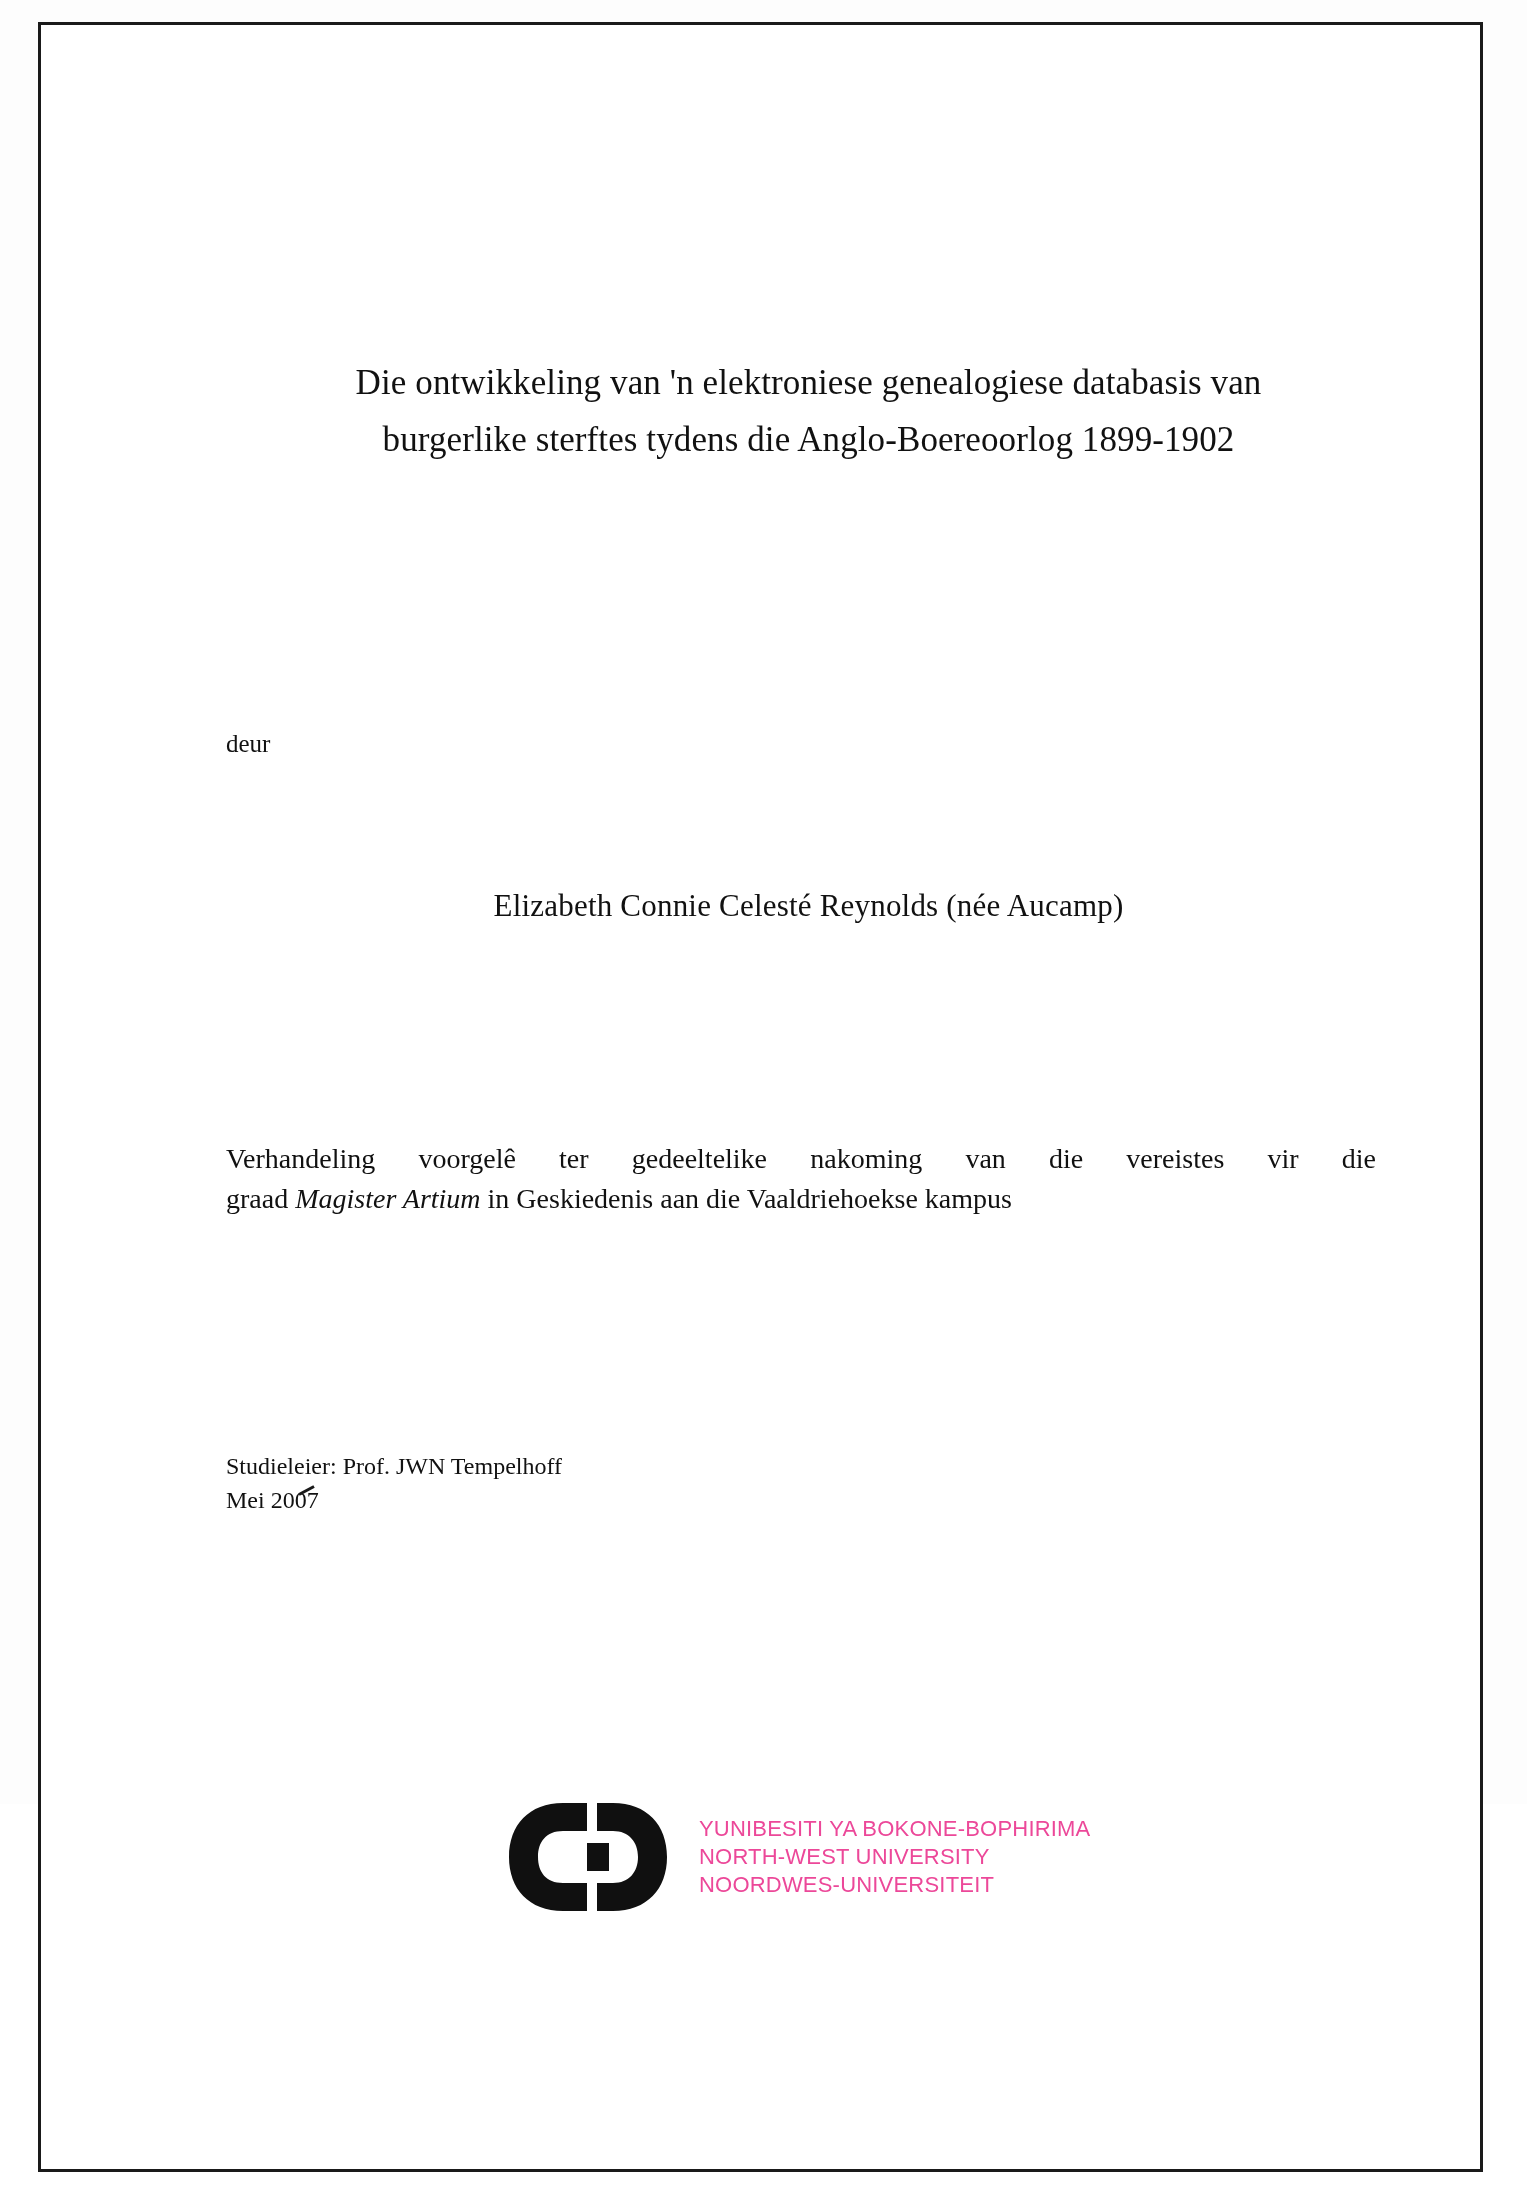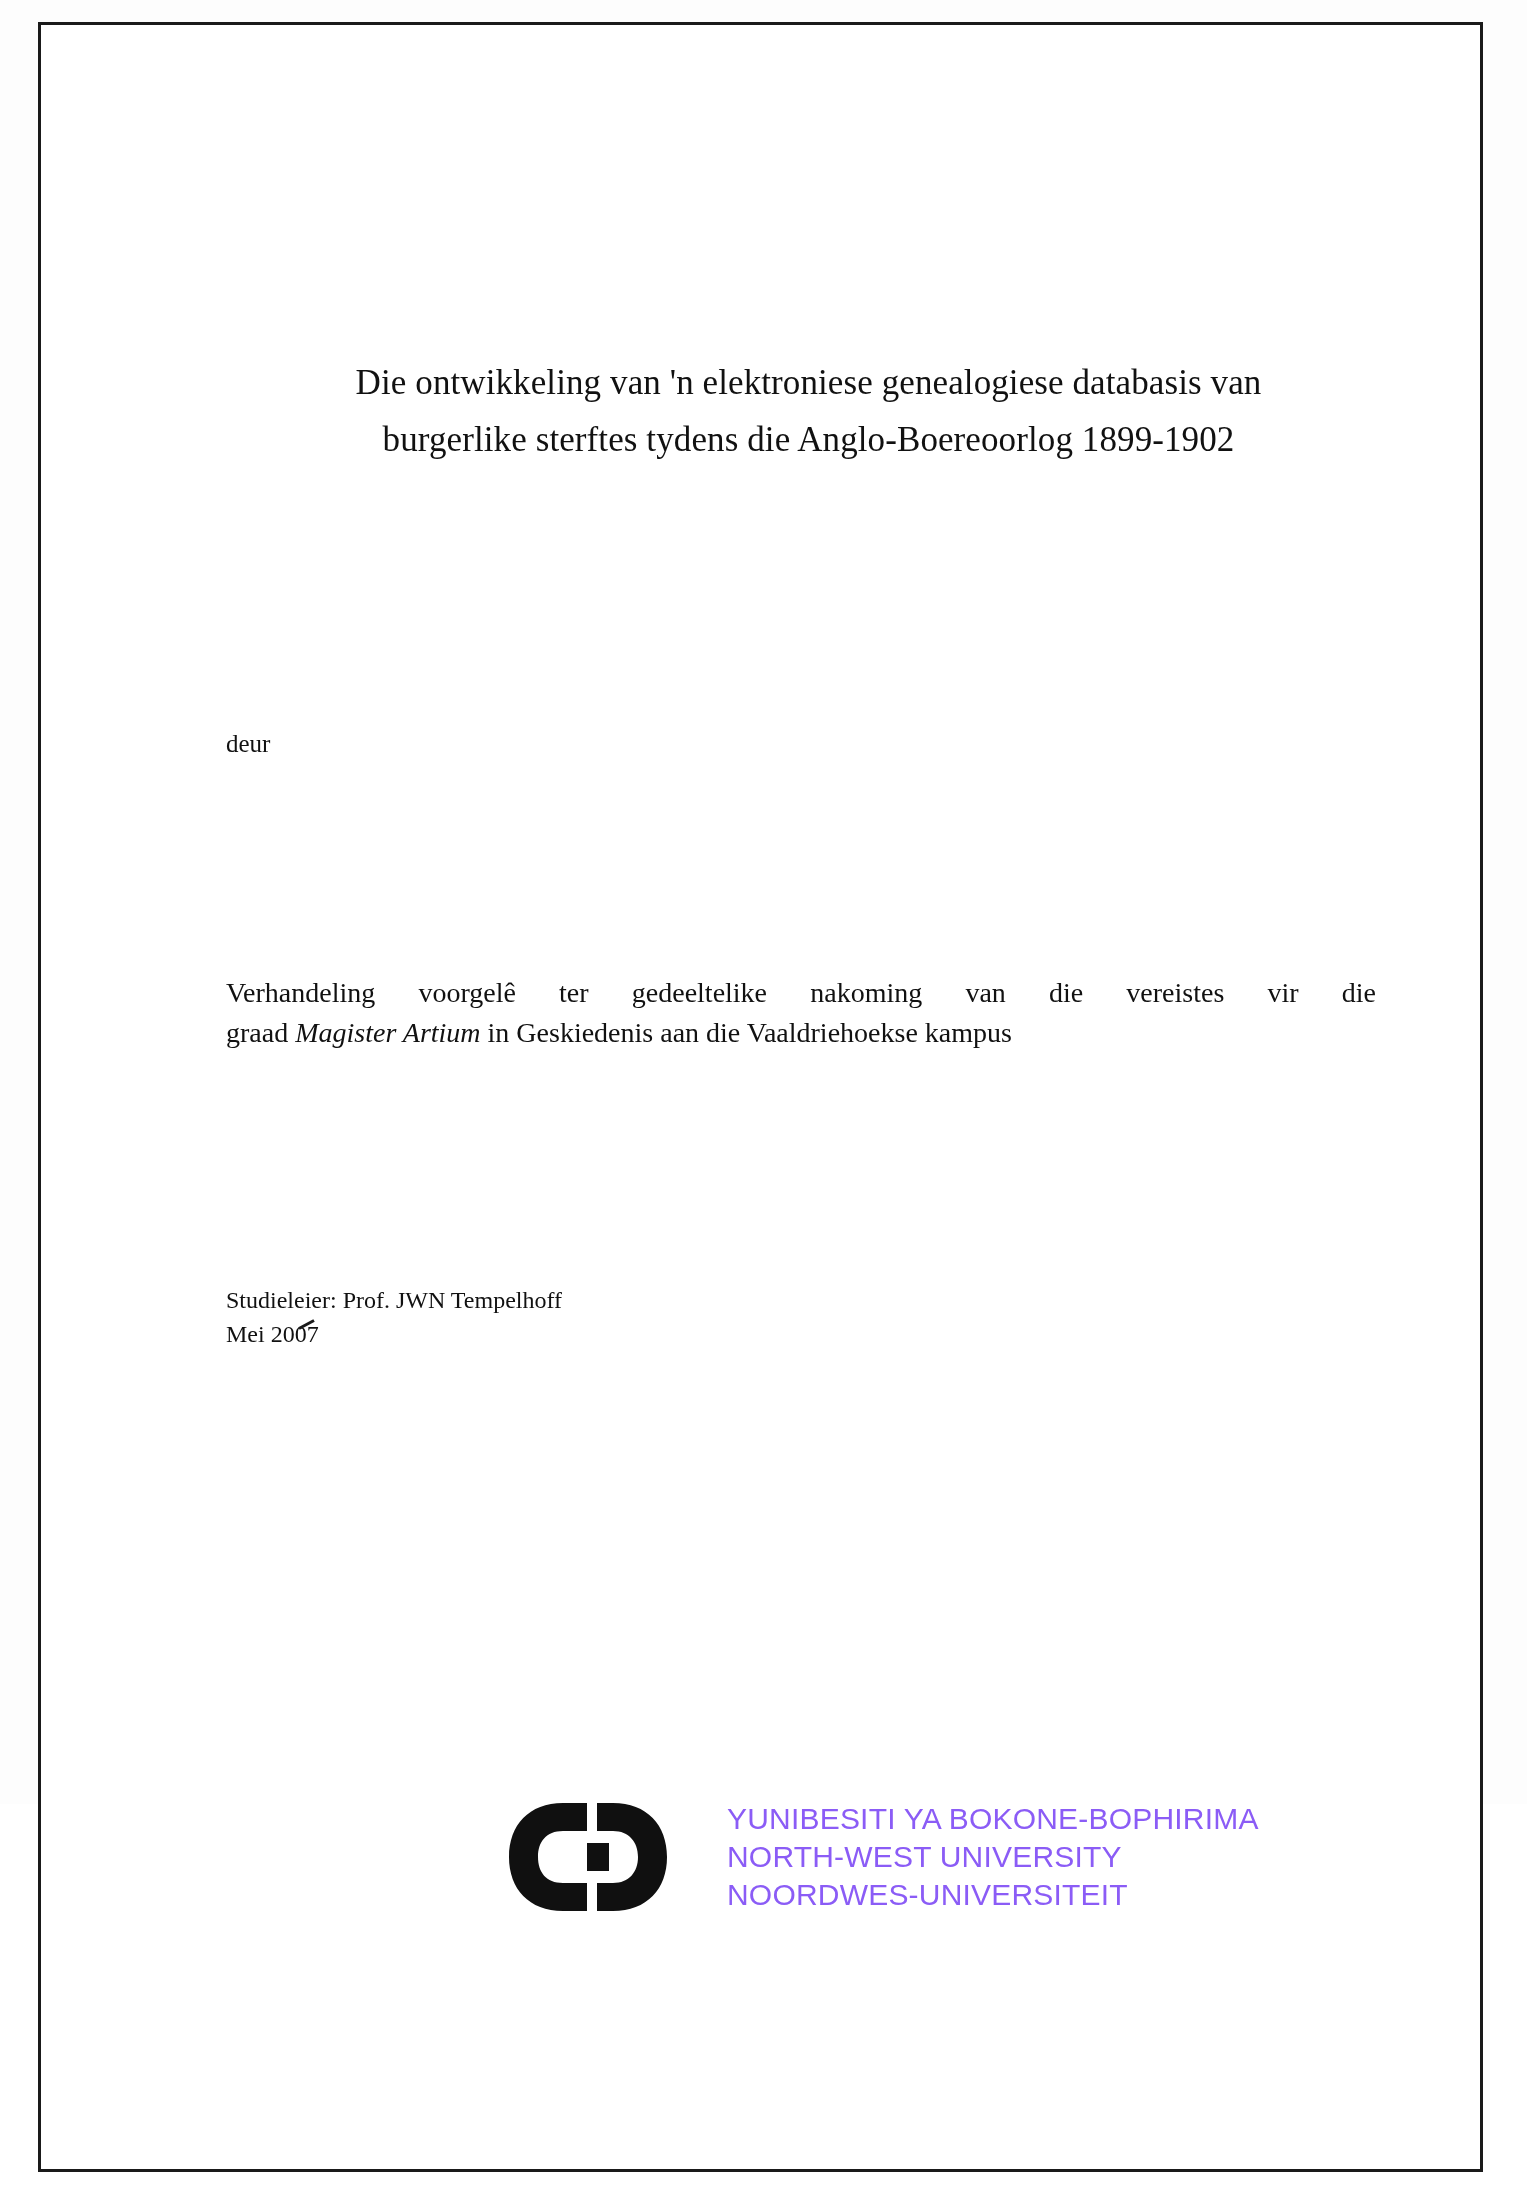--- a/index.html
+++ b/index.html
@@ -126,46 +126,46 @@
     align-items: center;
   }
   .logo-mark {
     width: 190px;
     height: 120px;
     flex: 0 0 auto;
     margin-right: 8px;
   }
   .logo-text {
     font-family: "Liberation Sans", sans-serif;
-    font-size: 30px;
+    font-size: 22px;
     line-height: 1.26;
     letter-spacing: 0.2px;
-    color: #8b5cf6;
+    color: #ec4899;
     font-weight: 400;
-    margin-left: 28px;
   }
   .logo-text div {
     white-space: nowrap;
   }
 </style>
 </head>
 <body>
 
 <div class="scan-page">
   <div class="page-border">
 
     <div class="content">
 
       <div class="title-block">
         <span class="title-line">Die ontwikkeling van 'n elektroniese genealogiese databasis van</span>
         <span class="title-line">burgerlike sterftes tydens die Anglo-Boereoorlog 1899-1902</span>
       </div>
 
       <div class="deur">deur</div>
 
+      <div class="author">Elizabeth Connie Celesté Reynolds (née Aucamp)</div>
 
       <div class="statement">
         <div class="line1">Verhandeling voorgelê ter gedeeltelike nakoming van die vereistes vir die</div>
         <div class="line2"><span>graad </span><em>Magister Artium</em><span> in Geskiedenis aan die Vaaldriehoekse kampus</span></div>
       </div>
 
       <div class="supervisor-block">
         <div>Studieleier: Prof. JWN Tempelhoff</div>
         <div class="date">Mei 2007</div>
       </div>

